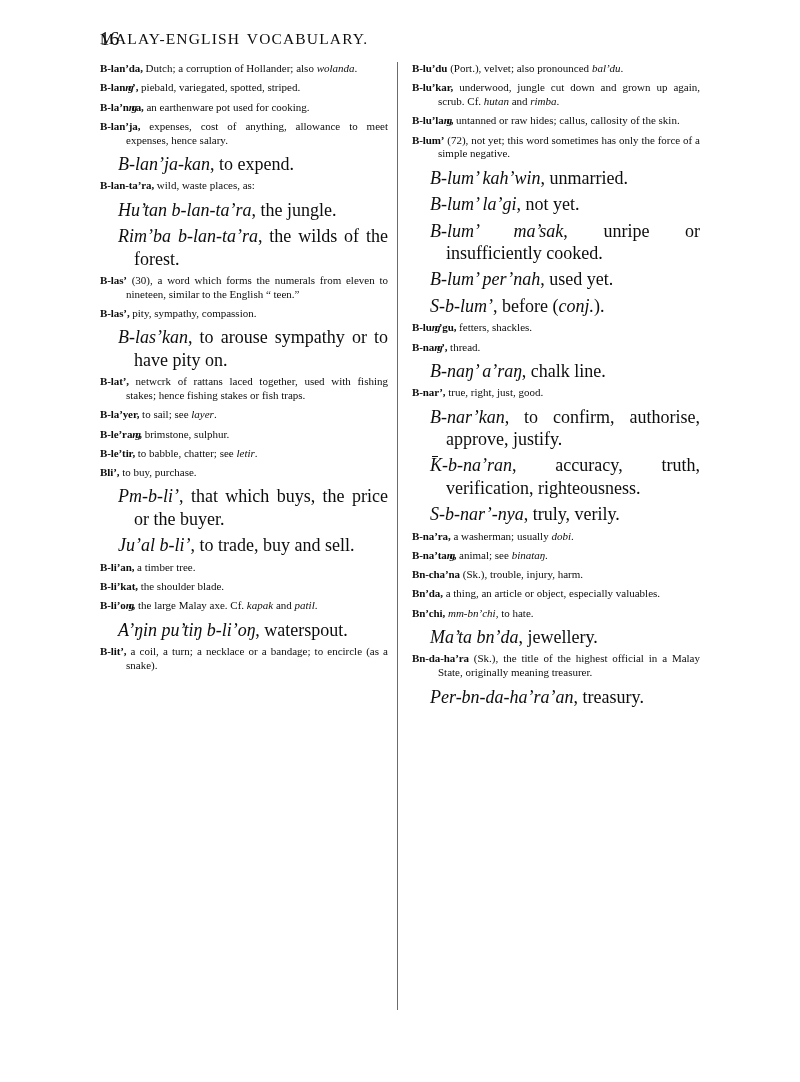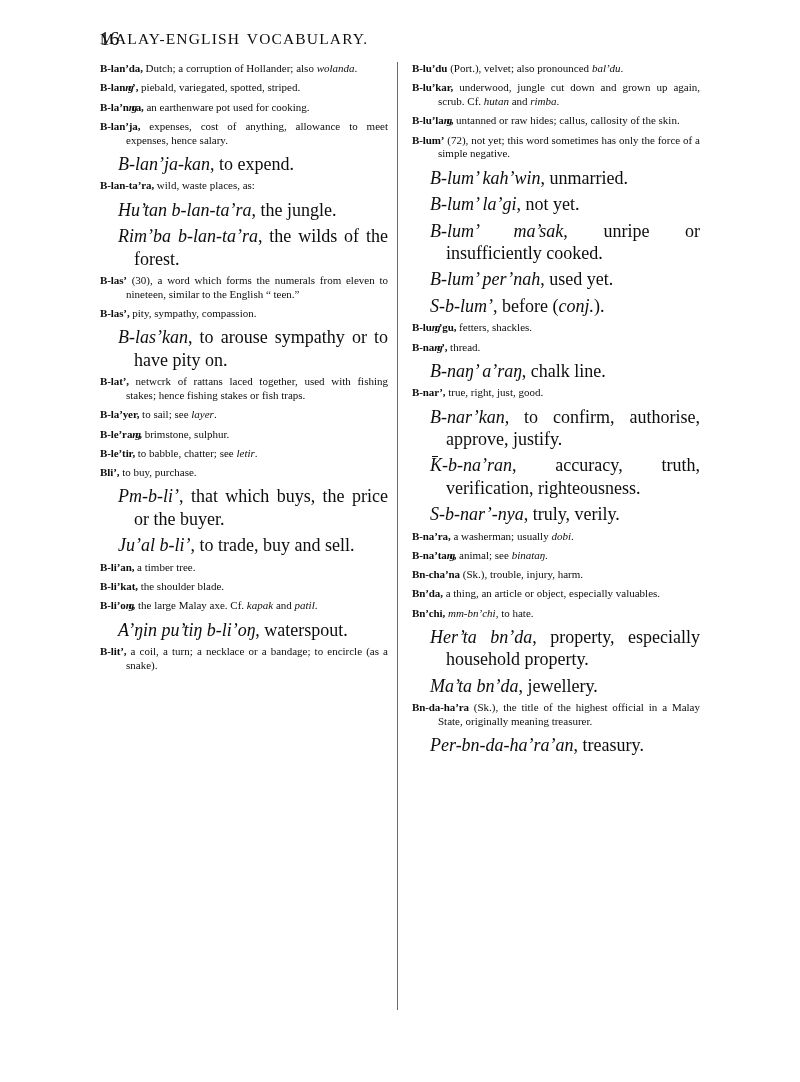--- a/index.html
+++ b/index.html
@@ -176,20 +176,19 @@
         <p class="sub"><span class="lead">B-naŋ’ a’raŋ</span><span>, chalk line.</span></p>
         <p class="entry"><span class="hw">B-nar’,</span><span> true, right, just, good.</span></p>
         <p class="sub"><span class="lead">B-nar’kan</span><span>, to confirm,  authorise, approve, justify.</span></p>
         <p class="sub"><span class="lead"><span class="macron"></span>K-b-na’ran</span><span>, accuracy, truth, verification, righteousness.</span></p>
         <p class="sub"><span class="lead">S-b-nar’-nya</span><span>, truly,  verily.</span></p>
         <p class="entry"><span class="hw">B-na’ra,</span><span> a washerman; usually <span class="it">dobi</span>.</span></p>
         <p class="entry"><span class="hw">B-na’ta<span class="ng">ng</span>,</span><span> animal; see <span class="it">binataŋ</span>.</span></p>
         <p class="entry"><span class="hw">Bn-cha’na</span><span> (Sk.), trouble, injury, harm.</span></p>
         <p class="entry"><span class="hw">Bn’da,</span><span> a thing, an article or object, especially valuables.</span></p>
         <p class="entry"><span class="hw">Bn’chi,</span><span> <span class="it">mm-bn’chi</span>, to hate.</span></p>
-        <p class="sub"><span class="lead">Her’ta bn’da</span><span>, property, especially household property.</span></p>
         <p class="sub"><span class="lead">Ma’ta bn’da</span><span>, jewellery.</span></p>
         <p class="entry"><span class="hw">Bn-da-ha’ra</span><span> (Sk.), the title of the highest official in a Malay State, originally meaning treasurer.</span></p>
         <p class="sub"><span class="lead">Per-bn-da-ha’ra’an</span><span>, treasury.</span></p>
       </div>
   </div>
 
 </div>
 
 </body></html>

